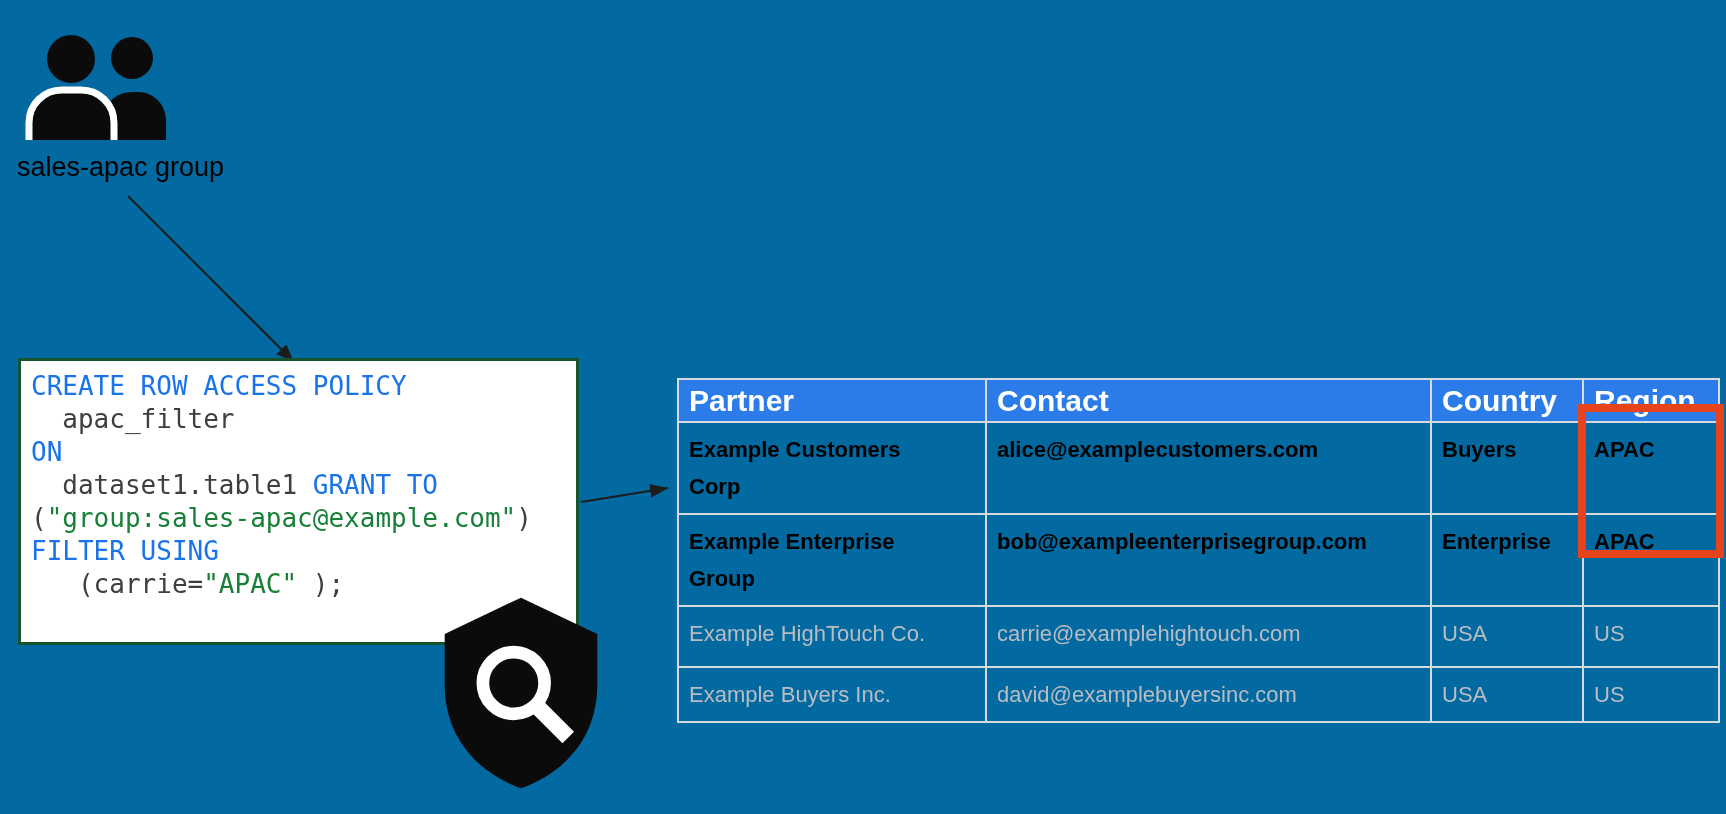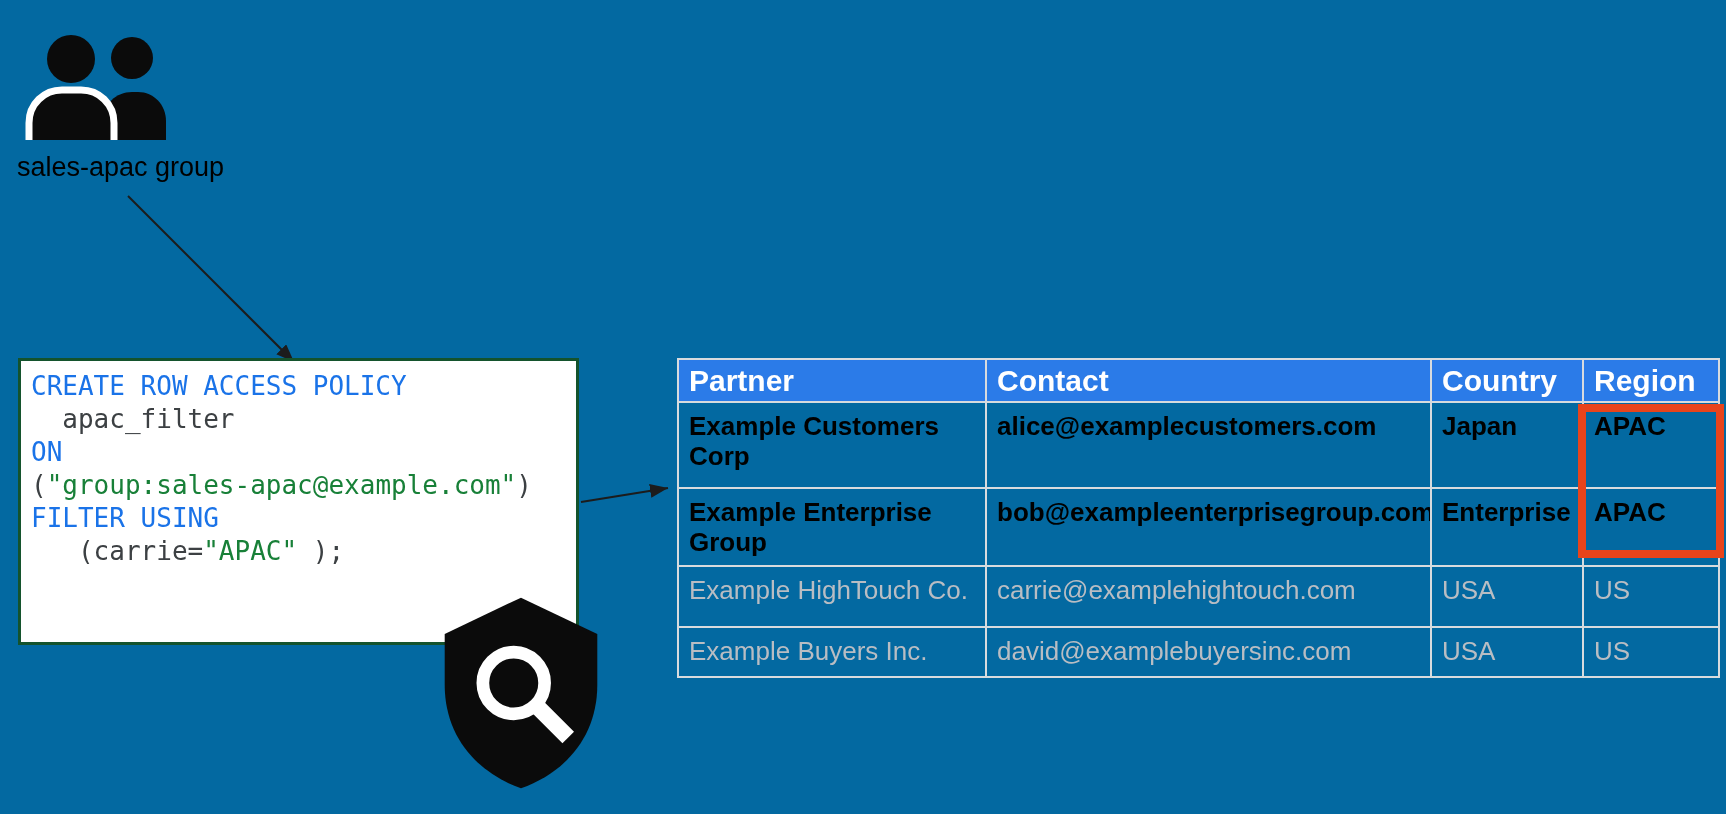--- a/index.html
+++ b/index.html
@@ -25,30 +25,30 @@
     font-size:26px; line-height:33px; white-space:pre;
   }
   .tok-keyword    { color:var(--kw); }
   .tok-identifier { color:var(--id); }
   .tok-string     { color:var(--str); }
 
   
   .shield { position:absolute; left:430px; top:594px; z-index:2; }
 
   
-  .ptable { position:absolute; left:677px; top:358px; z-index:1; }
+  .ptable { position:absolute; left:677px; top:378px; z-index:1; }
   table { border-collapse:collapse; table-layout:fixed; width:1041px; }
   th, td { border:2px solid var(--cell-border); box-sizing:border-box; overflow:hidden; }
   th {
     background:var(--header-bg); color:#fff; text-align:left;
     font-size:30px; font-weight:700; height:43px; padding:2px 10px;
     white-space:nowrap;
   }
   td {
-    vertical-align:top; padding:8px 10px; font-size:26px; line-height:30px;
+    vertical-align:top; padding:8px 10px; font-size:22px; line-height:37px;
     font-weight:700; color:#000; white-space:pre-line;
   }
   tbody tr:nth-child(1) td { height:86px; }
   tbody tr:nth-child(2) td { height:69px;margin-left:47px; }
   tbody tr:nth-child(3) td { height:61px; }
   tbody tr:nth-child(4) td { height:50px; }
   tbody tr.muted td { color:var(--muted); font-weight:400; }
 
   
   .highlight {
@@ -77,20 +77,21 @@
       </marker>
     </defs>
     <line x1="128" y1="196" x2="294" y2="362" stroke="#1C1C1C" stroke-width="2" marker-end="url(#ah)"></line>
     <line x1="581" y1="502" x2="668" y2="488" stroke="#1C1C1C" stroke-width="2" marker-end="url(#ah)"></line>
   </svg>
 
   <div class="code-box">
       <div class="code-line"><span class="tok-keyword">CREATE ROW ACCESS POLICY</span></div>
       <div class="code-line"><span class="tok-identifier">  apac_filter</span></div>
       <div class="code-line"><span class="tok-keyword">ON</span></div>
+      <div class="code-line"><span class="tok-identifier">  dataset1.table1 </span><span class="tok-keyword">GRANT TO</span></div>
       <div class="code-line"><span class="tok-identifier">(</span><span class="tok-string">"group:sales-apac@example.com"</span><span class="tok-identifier">)</span></div>
       <div class="code-line"><span class="tok-keyword">FILTER USING</span></div>
       <div class="code-line"><span class="tok-identifier">   (carrie=</span><span class="tok-string">"APAC"</span><span class="tok-identifier"> );</span></div>
     </div>
 
   <svg class="shield" width="182" height="198" viewBox="0 0 100 109">
     <path d="M50 2 L92 22 L92 50 C92 78 75 98 50 107 C25 98 8 78 8 50 L8 22 Z" fill="#0B0B0B"></path>
     <circle cx="46" cy="49" r="17" fill="#0B0B0B" stroke="#ffffff" stroke-width="7"></circle>
     <line x1="58.5" y1="61.5" x2="76" y2="79" stroke="#ffffff" stroke-width="9"></line>
   </svg>
@@ -109,21 +110,21 @@
             <th>Contact</th>
             <th>Country</th>
             <th>Region</th>
           </tr>
       </thead>
       <tbody>
           <tr>
             <td>Example Customers
 Corp</td>
             <td>alice@examplecustomers.com</td>
-            <td>Japan</td>
+            <td>Buyers</td>
             <td>APAC</td>
           </tr>
           <tr>
             <td>Example Enterprise
 Group</td>
             <td>bob@exampleenterprisegroup.com</td>
             <td>Enterprise</td>
             <td>APAC</td>
           </tr>
           <tr class="muted">

